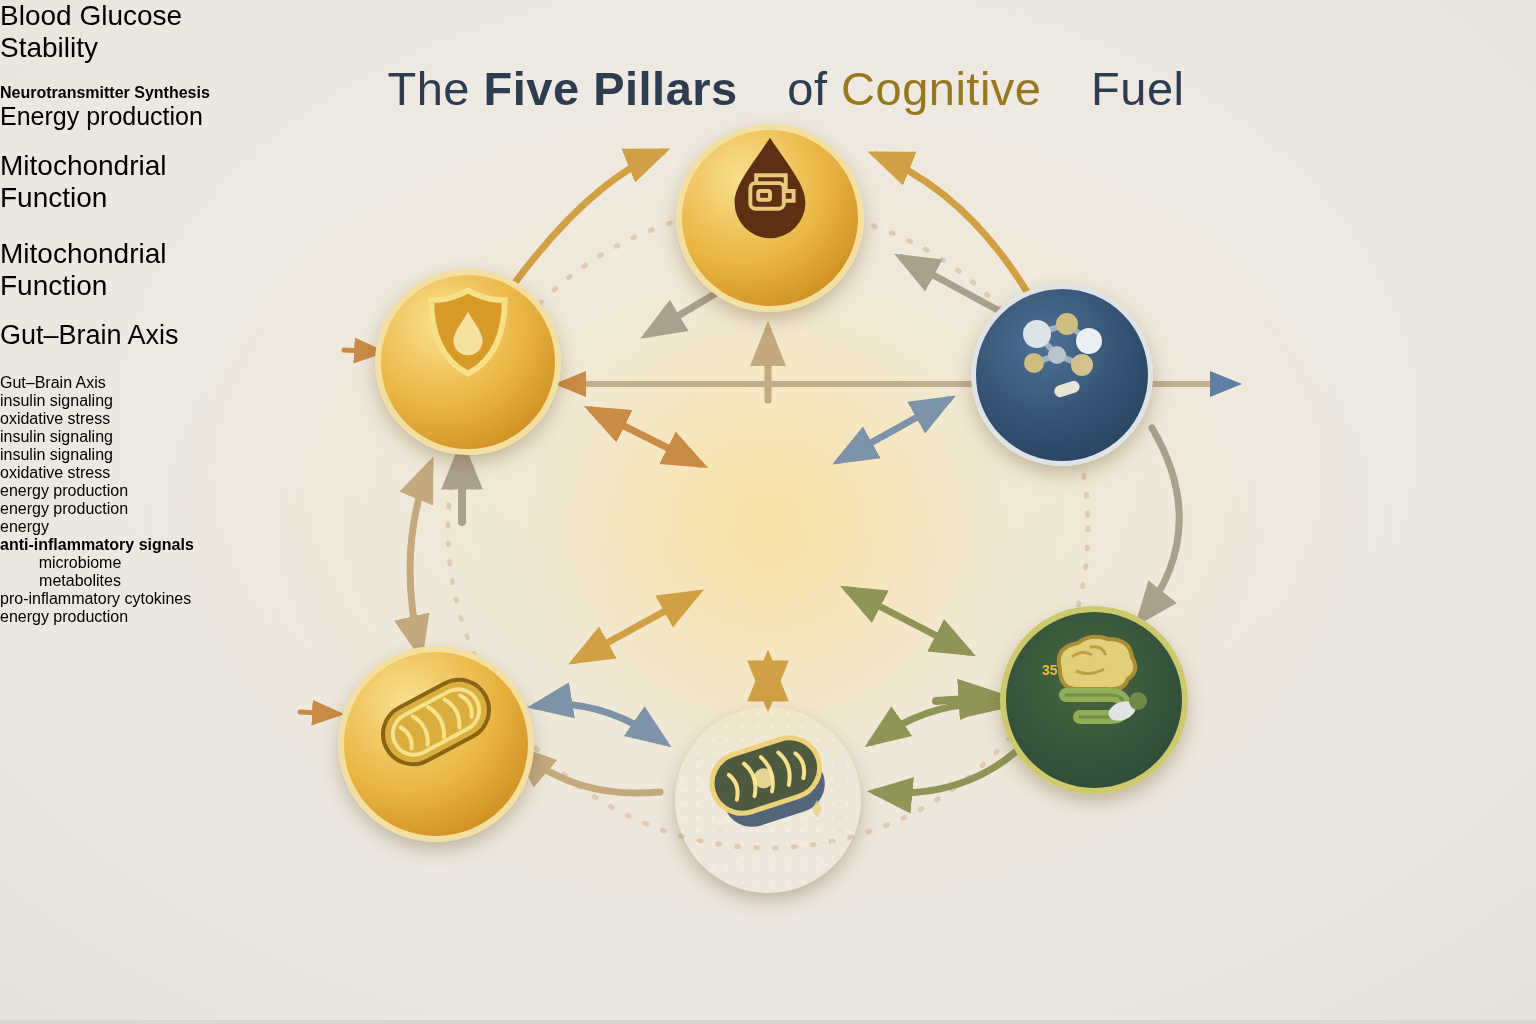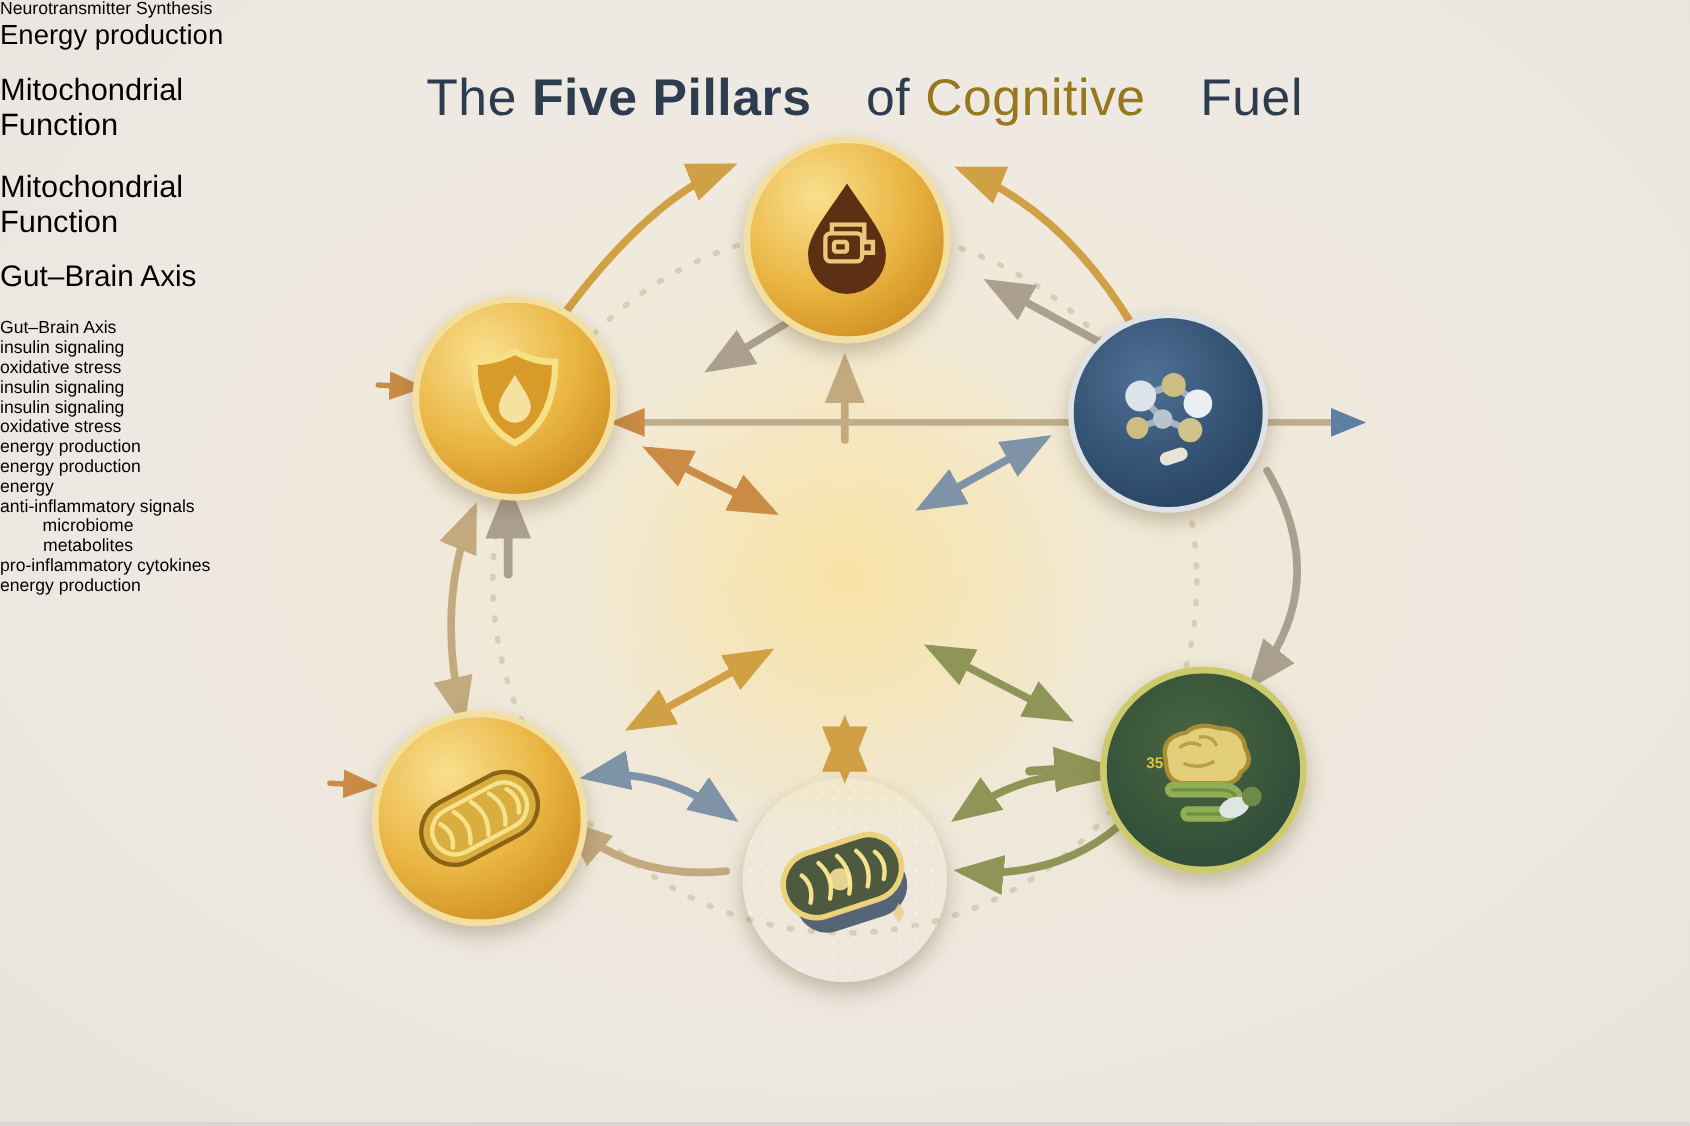--- a/index.html
+++ b/index.html
@@ -25,21 +25,21 @@
   .title{
     position:absolute;left:768px;top:88px;transform:translate(-50%,-50%);
     font-size:47px;white-space:nowrap;letter-spacing:.5px;color:#2e3c50;
   }
   .title .t-normal{font-weight:500;margin-left:36px;}
   .title .t-bold{font-weight:700;}
   .title .t-accent{font-weight:400;color:#96781f;}
   svg.arrows{position:absolute;left:0;top:0;width:1536px;height:1024px;}
   .circle{
     position:absolute;transform:translate(-50%,-50%);border-radius:50%;
-    display:flex;align-items:center;justify-content:center;
+    display:flex;justify-content:center;
     box-shadow:0 8px 18px rgba(110,90,50,.35);
   }
   .speck{
     background-image:radial-gradient(rgba(255,248,214,.55) 1.3px, transparent 1.8px);
     background-size:15px 13px;
   }
   .c-gold{
     background:
       radial-gradient(circle at 34% 28%, #f9e08f, #eab644 48%, #cf8f22 82%, #b87a16 100%);
     border:6px solid #f3dfa0;
@@ -170,40 +170,43 @@
     <svg width="118" height="118" viewBox="-60 -60 120 120">
       <path d="M0,-52 C-20,-22 -36,-4 -36,14 a36,36 0 0 0 72,0 C36,-4 20,-22 0,-52 Z" fill="#5d3014"></path>
       <g fill="none" stroke="#e9c87c" stroke-width="4">
         <rect x="-20" y="-6" width="34" height="26" rx="5"></rect>
         <rect x="-12" y="2" width="12" height="9" rx="2"></rect>
         <path d="M14,2 h10 v10 h-10"></path>
         <path d="M-14,-6 v-8 h30 v18"></path>
       </g>
     </svg>
   </div>
+  <div class="box b-cream" style="left:768px;top:272px;width:224px;height:84px;font-size:28px;">
+    <span>Blood Glucose Stability</span>
+  </div>
 
   <div class="circle c-navy speck" style="left:1062px;top:375px;width:172px;height:172px;">
     <svg width="120" height="120" viewBox="-60 -60 120 120">
       <g stroke="#9fb3c4" stroke-width="6">
         <line x1="-25" y1="-15" x2="5" y2="-25"></line>
           <line x1="5" y1="-25" x2="27" y2="-8"></line>
         <line x1="-25" y1="-15" x2="-5" y2="6"></line>
           <line x1="-5" y1="6" x2="20" y2="16"></line>
         <line x1="-28" y1="14" x2="-5" y2="6"></line>
       </g>
       <circle cx="-25" cy="-15" r="14" fill="#dce4ea"></circle>
       <circle cx="5" cy="-25" r="11" fill="#cdbd80"></circle>
       <circle cx="27" cy="-8" r="13" fill="#eaeff3"></circle>
       <circle cx="-5" cy="6" r="9" fill="#b9c5cd"></circle>
       <circle cx="20" cy="16" r="11" fill="#d2c28b"></circle>
       <circle cx="-28" cy="14" r="10" fill="#cdbd80"></circle>
       <rect x="-8" y="34" width="26" height="12" rx="6" fill="#e8e3d5" transform="rotate(-18 5 40)"></rect>
     </svg>
   </div>
-  <div class="side-title" style="left:1163px;top:328px;width:290px;">
+  <div class="side-title" style="left:1163px;top:328px;width:290px;font-weight:bold;">
     <span>Neurotransmitter Synthesis</span>
   </div>
   <div class="box b-blue" style="left:1063px;top:462px;width:248px;height:48px;font-size:25px;font-weight:500;">
     <span>Energy production</span>
   </div>
 
   <div class="circle c-gold speck" style="left:468px;top:362px;width:174px;height:174px;">
     <svg width="116" height="116" viewBox="-60 -60 120 120">
       <path d="M0,-44 C12,-37 26,-34 38,-34 C38,-2 28,28 0,42 C-28,28 -38,-2 -38,-34 C-26,-34 -12,-37 0,-44 Z" fill="#d89a28" stroke="#f7e187" stroke-width="6"></path>
       <path d="M0,-22 C-8,-8 -15,0 -15,8 a15,15 0 0 0 30,0 C15,0 8,-8 0,-22 Z" fill="#f6e2a0"></path>
@@ -274,17 +277,17 @@
   </div>
 
   <div class="lbl" style="left:582px;top:171px;">insulin signaling</div>
   <div class="lbl gold" style="left:253px;top:349px;">oxidative stress</div>
   <div class="lbl" style="left:768px;top:382px;">insulin signaling</div>
   <div class="lbl" style="left:287px;top:581px;">insulin signaling</div>
   <div class="lbl wrap" style="left:494px;top:583px;width:140px;">oxidative stress</div>
   <div class="lbl" style="left:195px;top:711px;">energy production</div>
   <div class="lbl olive" style="left:695px;top:691px;">energy production</div>
   <div class="lbl" style="left:888px;top:691px;">energy</div>
-  <div class="lbl wrap" style="left:1032px;top:581px;width:200px;">anti-inflammatory signals</div>
+  <div class="lbl wrap" style="left:1032px;top:581px;width:200px;font-weight:bold;">anti-inflammatory signals</div>
   <div class="lbl wrap olive" style="left:1236px;top:574px;width:160px;text-align:center;">microbiome metabolites</div>
   <div class="lbl" style="left:1062px;top:869px;">pro-inflammatory cytokines</div>
   <div class="lbl" style="left:363px;top:872px;">energy production</div>
 </div>
 
 </body></html>

